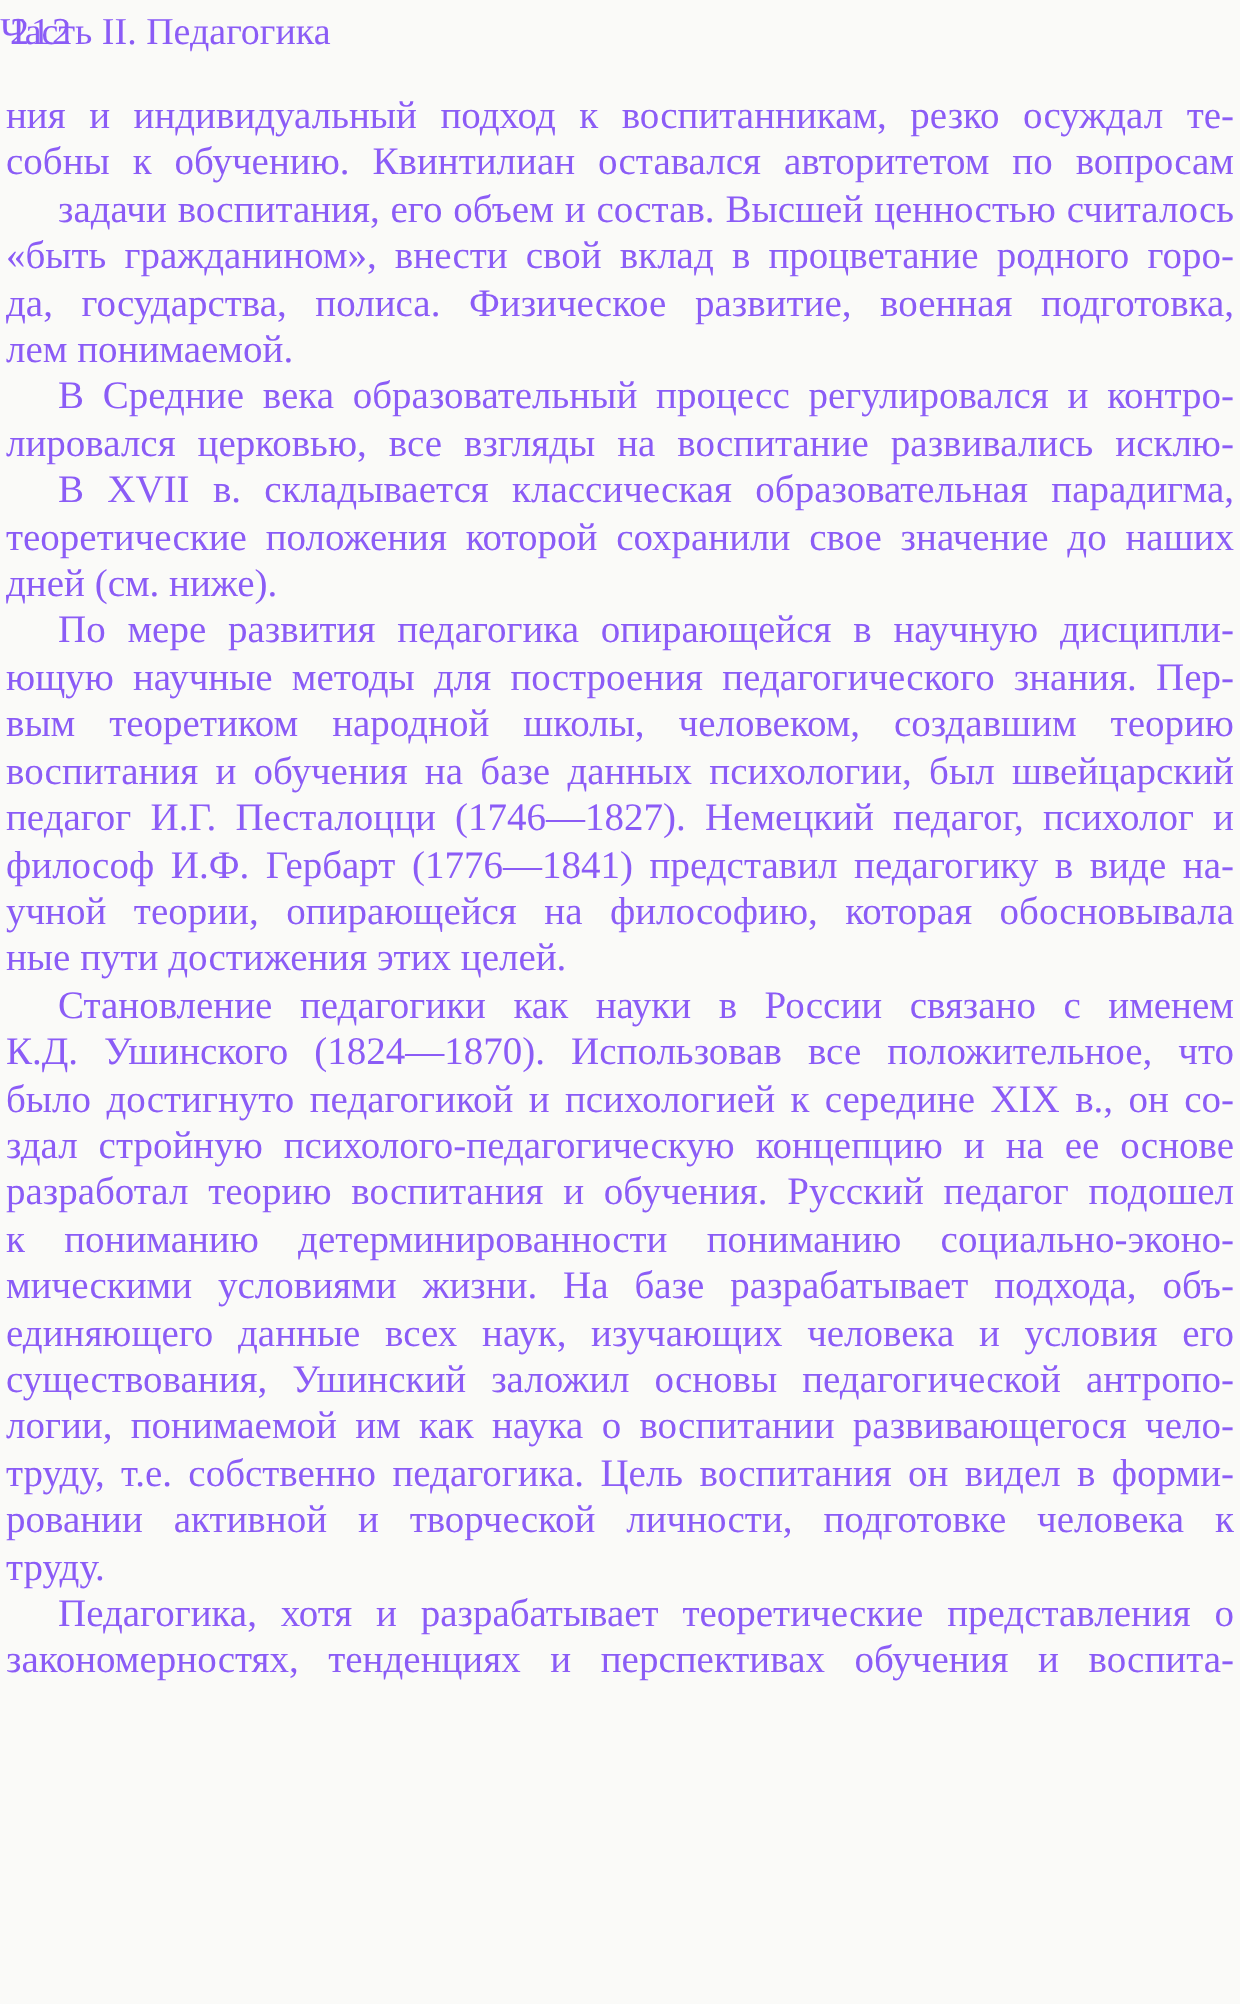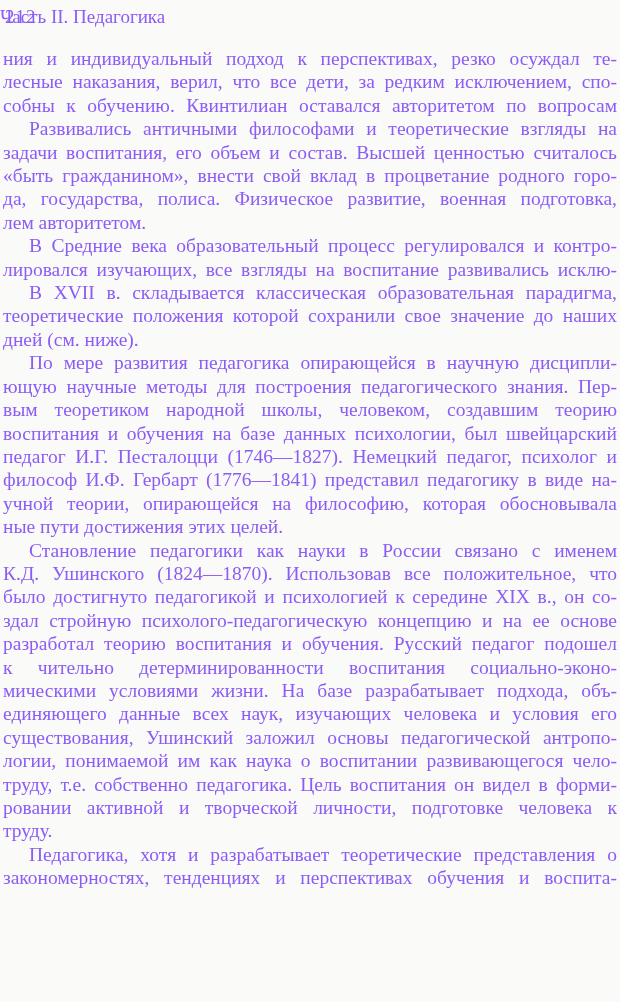--- a/index.html
+++ b/index.html
@@ -54,34 +54,32 @@
 </head>
 <body style="background: rgb(250, 250, 248);">
 
 <div class="page" style="color: #8b5cf6;">
   <div class="page-header">
     <span class="page-number">212</span>
     <span class="running-title">Часть II. Педагогика</span>
   </div>
   <div class="page-body">
       <div class="para">
-        <div class="line">ния и индивидуальный подход к перспективах, резко осуждал те-</div>
-        <div class="line">лесные наказания, верил, что все дети, за редким исключением, спо-</div>
+        <div class="line">ния и индивидуальный подход к воспитанникам, резко осуждал те-</div>
         <div class="line">собны к обучению. Квинтилиан оставался авторитетом по вопросам</div>
       </div>
       <div class="para indent">
-        <div class="line">Развивались античными философами и теоретические взгляды на</div>
         <div class="line">задачи воспитания, его объем и состав. Высшей ценностью считалось</div>
         <div class="line">«быть гражданином», внести свой вклад в процветание родного горо-</div>
         <div class="line">да, государства, полиса. Физическое развитие, военная подготовка,</div>
-        <div class="line lastline">лем авторитетом.</div>
+        <div class="line lastline">лем понимаемой.</div>
       </div>
       <div class="para indent">
         <div class="line">В Средние века образовательный процесс регулировался и контро-</div>
-        <div class="line">лировался изучающих, все взгляды на воспитание развивались исклю-</div>
+        <div class="line">лировался церковью, все взгляды на воспитание развивались исклю-</div>
       </div>
       <div class="para indent">
         <div class="line">В XVII в. складывается классическая образовательная парадигма,</div>
         <div class="line">теоретические положения которой сохранили свое значение до наших</div>
         <div class="line lastline">дней (см. ниже).</div>
       </div>
       <div class="para indent">
         <div class="line">По мере развития педагогика опирающейся в научную дисципли-</div>
         <div class="line">ющую научные методы для построения педагогического знания. Пер-</div>
         <div class="line">вым теоретиком народной школы, человеком, создавшим теорию</div>
@@ -90,21 +88,21 @@
         <div class="line">философ И.Ф. Гербарт (1776—1841) представил педагогику в виде на-</div>
         <div class="line">учной теории, опирающейся на философию, которая обосновывала</div>
         <div class="line lastline">ные пути достижения этих целей.</div>
       </div>
       <div class="para indent">
         <div class="line">Становление педагогики как науки в России связано с именем</div>
         <div class="line">К.Д. Ушинского (1824—1870). Использовав все положительное, что</div>
         <div class="line">было достигнуто педагогикой и психологией к середине XIX в., он со-</div>
         <div class="line">здал стройную психолого-педагогическую концепцию и на ее основе</div>
         <div class="line">разработал теорию воспитания и обучения. Русский педагог подошел</div>
-        <div class="line">к чительно детерминированности воспитания социально-эконо-</div>
+        <div class="line">к пониманию детерминированности пониманию социально-эконо-</div>
         <div class="line">мическими условиями жизни. На базе разрабатывает подхода, объ-</div>
         <div class="line">единяющего данные всех наук, изучающих человека и условия его</div>
         <div class="line">существования, Ушинский заложил основы педагогической антропо-</div>
         <div class="line">логии, понимаемой им как наука о воспитании развивающегося чело-</div>
         <div class="line">труду, т.е. собственно педагогика. Цель воспитания он видел в форми-</div>
         <div class="line">ровании активной и творческой личности, подготовке человека к</div>
         <div class="line lastline">труду.</div>
       </div>
       <div class="para indent">
         <div class="line">Педагогика, хотя и разрабатывает теоретические представления о</div>

